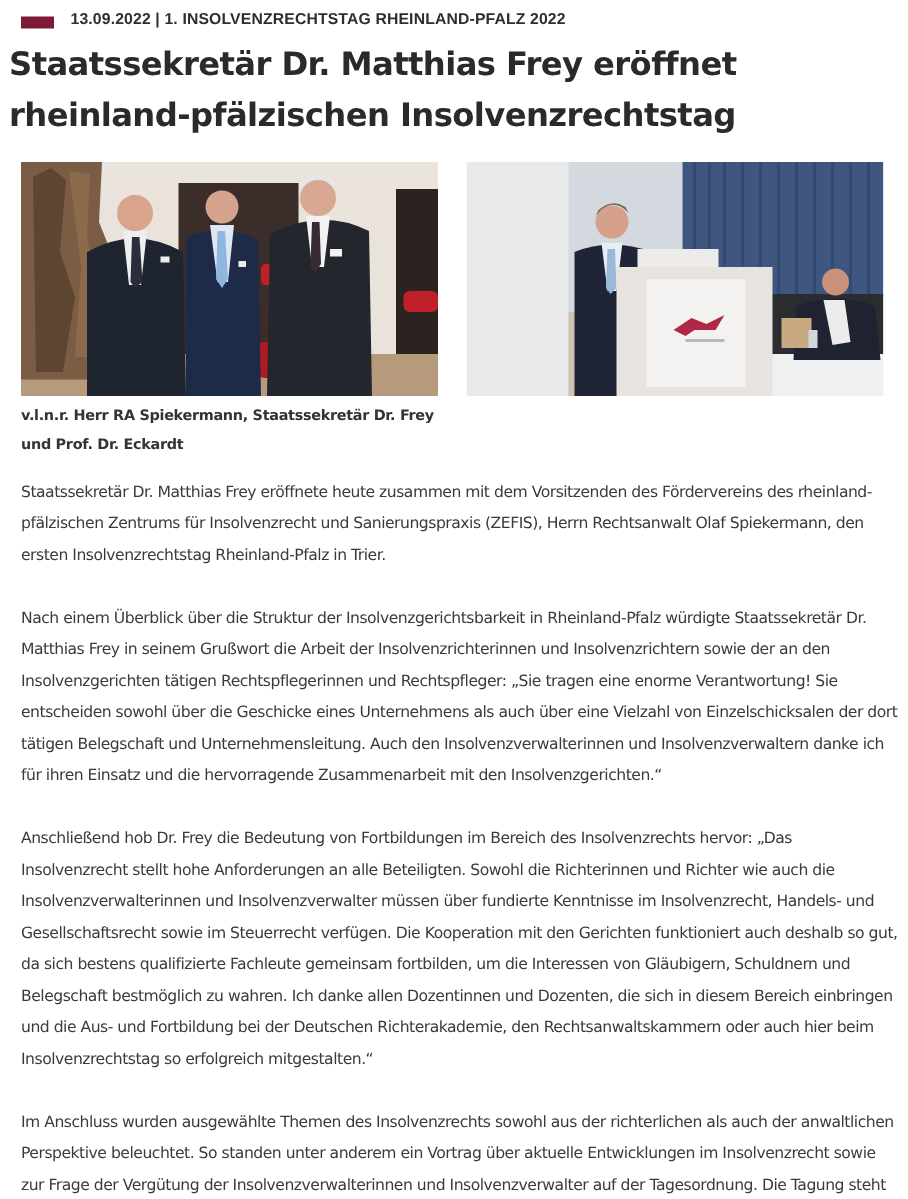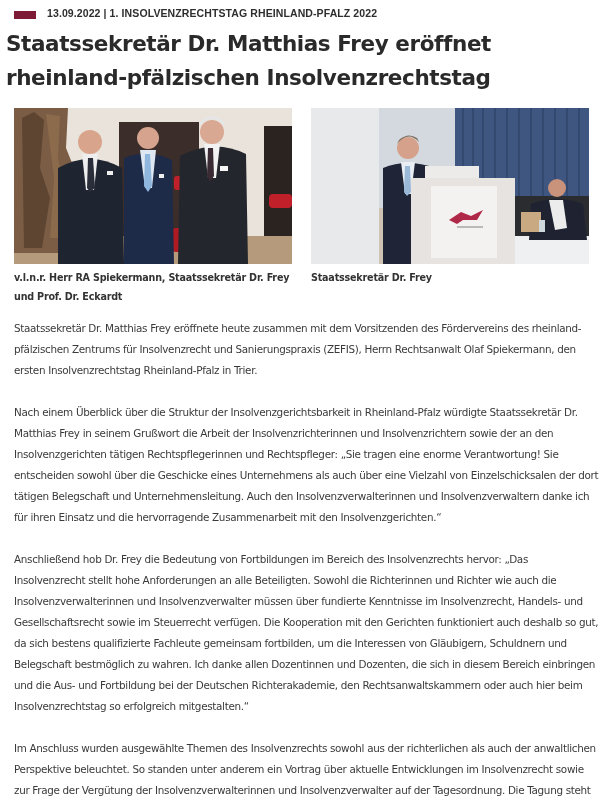--- a/index.html
+++ b/index.html
@@ -124,21 +124,20 @@
       <path d="M138 112 L150 104 L160 108 L172 102 L166 112 L152 112 L146 116 Z" fill="#b02848"></path>
       <rect x="146" y="118" width="26" height="2" fill="#b9b9b9"></rect>
 
       <path d="M220 96 Q246 86 272 96 L276 132 H218 Z" fill="#1f2230"></path>
       <path d="M238 92 L252 92 L256 120 L244 122 Z" fill="#ececec"></path>
       <circle cx="246" cy="80" r="9" fill="#c9927a"></circle>
       <rect x="210" y="104" width="20" height="20" fill="#c9a982"></rect>
       <rect x="228" y="112" width="6" height="12" fill="#cfd8dc"></rect>
     </svg>
   </div>
-  <div class="caption">Staatssekretär Dr. Frey</div>
 </div>
 
 <div class="article">
   <p>Staatssekretär Dr. Matthias Frey eröffnete heute zusammen mit dem Vorsitzenden des Fördervereins des rheinland-pfälzischen Zentrums für Insolvenzrecht und Sanierungspraxis (ZEFIS), Herrn Rechtsanwalt Olaf Spiekermann, den ersten Insolvenzrechtstag Rheinland-Pfalz in Trier.</p>
   <p>Nach einem Überblick über die Struktur der Insolvenzgerichtsbarkeit in Rheinland-Pfalz würdigte Staatssekretär Dr. Matthias Frey in seinem Grußwort die Arbeit der Insolvenzrichterinnen und Insolvenzrichtern sowie der an den Insolvenzgerichten tätigen Rechtspflegerinnen und Rechtspfleger: „Sie tragen eine enorme Verantwortung! Sie entscheiden sowohl über die Geschicke eines Unternehmens als auch über eine Vielzahl von Einzelschicksalen der dort tätigen Belegschaft und Unternehmensleitung. Auch den Insolvenzverwalterinnen und Insolvenzverwaltern danke ich für ihren Einsatz und die hervorragende Zusammenarbeit mit den Insolvenzgerichten.“</p>
   <p>Anschließend hob Dr. Frey die Bedeutung von Fortbildungen im Bereich des Insolvenzrechts hervor: „Das Insolvenzrecht stellt hohe Anforderungen an alle Beteiligten. Sowohl die Richterinnen und Richter wie auch die Insolvenzverwalterinnen und Insolvenzverwalter müssen über fundierte Kenntnisse im Insolvenzrecht, Handels- und Gesellschaftsrecht sowie im Steuerrecht verfügen. Die Kooperation mit den Gerichten funktioniert auch deshalb so gut, da sich bestens qualifizierte Fachleute gemeinsam fortbilden, um die Interessen von Gläubigern, Schuldnern und Belegschaft bestmöglich zu wahren. Ich danke allen Dozentinnen und Dozenten, die sich in diesem Bereich einbringen und die Aus- und Fortbildung bei der Deutschen Richterakademie, den Rechtsanwaltskammern oder auch hier beim Insolvenzrechtstag so erfolgreich mitgestalten.“</p>
   <p>Im Anschluss wurden ausgewählte Themen des Insolvenzrechts sowohl aus der richterlichen als auch der anwaltlichen Perspektive beleuchtet. So standen unter anderem ein Vortrag über aktuelle Entwicklungen im Insolvenzrecht sowie zur Frage der Vergütung der Insolvenzverwalterinnen und Insolvenzverwalter auf der Tagesordnung. Die Tagung steht unter der wissenschaftlichen Leitung von Prof. Dr. Diederich Eckardt von der Universität Trier.</p>
 </div>
 
 </body></html>

